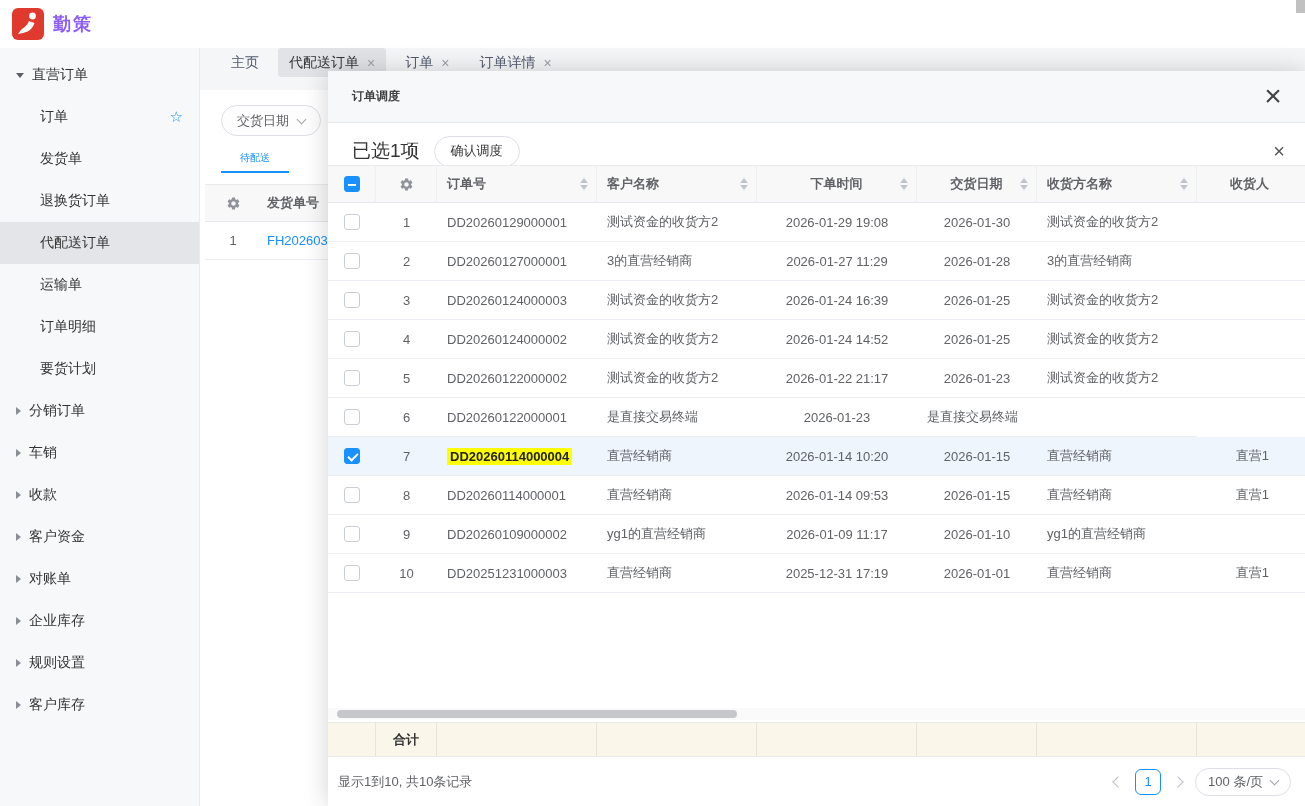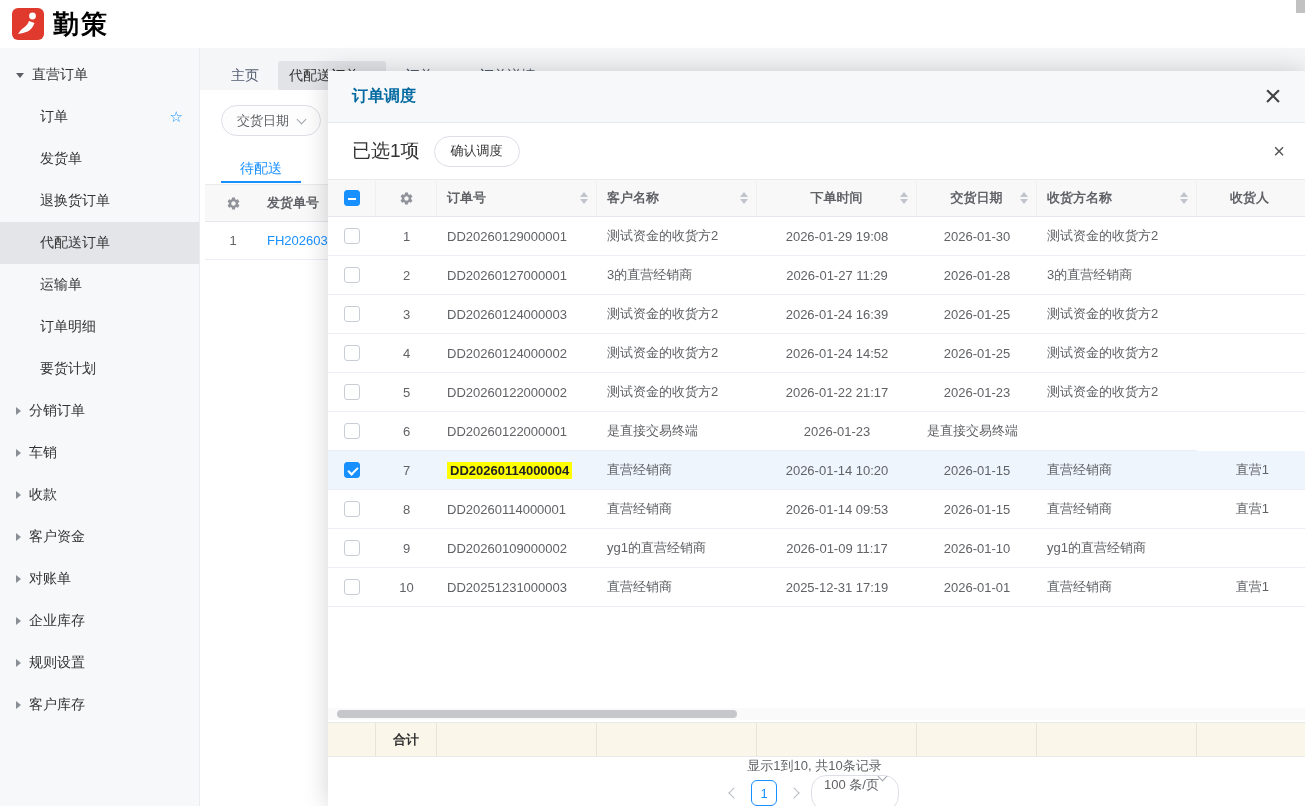--- a/index.html
+++ b/index.html
@@ -3,66 +3,66 @@
 <meta charset="utf-8">
 <style>
   * { margin:0; padding:0; box-sizing:border-box; }
   html,body { background:#fff; }
   body { font-family:"Liberation Sans","DejaVu Sans",sans-serif; }
   .screen { position:relative; width:1305px; height:806px; background:#fff; overflow:hidden; }
 
   
   .topbar { position:absolute; left:0; top:0; width:100%; height:48px; background:#fff; display:flex; align-items:center; padding-left:12px; gap:9px; }
   .logo { width:32px; height:32px; flex:0 0 auto; }
-  .brand { font-size:26px; font-weight:bold; color:#000000; letter-spacing:2px; }
+  .brand { font-size:18px; font-weight:bold; color:#8b5cf6; letter-spacing:2px; }
   .vscroll-thumb { position:absolute; right:0; top:0; width:9px; height:13px; background:#c1c1c1; z-index:40; }
 
   
   .sidebar { position:absolute; left:0; top:48px; width:200px; bottom:0; background:#f7f8fa; border-right:1px solid #ececf0; padding-top:6px; }
   .side-item { height:42px; display:flex; align-items:center; font-size:14px; color:#333; cursor:pointer; position:relative; gap:8px; }
   .side-group { padding-left:16px; }
   .side-child { padding-left:40px; }
   .side-child.active { background:#e3e5e8; }
   .tri { display:inline-block; width:0; height:0; }
   .tri.down  { border-left:4px solid transparent; border-right:4px solid transparent; border-top:5px solid #5c6066; }
   .tri.right { border-top:4px solid transparent; border-bottom:4px solid transparent; border-left:5px solid #8a8f96; }
   .star { position:absolute; right:16px; color:#1890ff; font-size:15px; }
 
   
-  .tabstrip { position:absolute; left:200px; top:48px; right:0; height:42px; background:#f5f6f8; display:flex; align-items:flex-end; padding-left:20px; gap:8px; }
+  .tabstrip { position:absolute; left:200px; top:48px; right:0; height:42px; background:#f5f6f8; display:flex; align-items:flex-start; padding-left:20px; gap:8px; }
   .tab { height:29px; padding:0 11px; font-size:14px; color:#515a6e; display:flex; align-items:center; gap:8px; border-radius:3px; white-space:nowrap; }
   .tab.active { background:#e2e3e6; color:#333; }
   .tab .x { font-size:14px; color:#9aa0a8; line-height:1; }
 
   
   .content { position:absolute; left:200px; top:90px; right:0; bottom:0; background:#fff; }
   .filter-btn { position:absolute; left:21px; top:15px; height:31px; padding:0 15px; border:1px solid #dcdfe6; border-radius:16px; background:#fdfdfd; display:flex; align-items:center; gap:9px; font-size:13px; color:#606266; cursor:pointer; }
   .chev { width:7px; height:7px; border-right:1.5px solid #a0a4ab; border-bottom:1.5px solid #a0a4ab; transform:rotate(45deg); margin-top:-3px; }
-  .subtab { position:absolute; left:21px; top:63px; height:30px; line-height:30px; padding:0 19px; color:#1890ff; font-size:14px; border-bottom:2px solid #1890ff; }
+  .subtab { position:absolute; left:21px; top:53px; height:30px; line-height:30px; padding:0 19px; color:#1890ff; font-size:10px; border-bottom:2px solid #1890ff; }
   .subtab-line { position:absolute; left:5px; top:94px; width:123px; height:1px; background:#e8eaec; }
   .bht { position:absolute; left:5px; top:95px; width:123px; height:37px; background:#f8f8f9; border-bottom:1px solid #e4e7ed; display:flex; align-items:center; overflow:hidden; }
   .bht .idxcol, .bhr .idxcol { width:56px; display:flex; justify-content:center; align-items:center; }
   .bht .colname { font-weight:bold; font-size:13px; color:#606266; padding-left:6px; white-space:nowrap; }
   .bhr { position:absolute; left:5px; top:132px; width:123px; height:38px; border-bottom:1px solid #ebeef5; display:flex; align-items:center; overflow:hidden; background:#fff; font-size:13px; color:#606266; }
   .bhr .link { color:#1890ff; padding-left:6px; white-space:nowrap; cursor:pointer; }
   .gear-svg { display:inline-block; vertical-align:middle; }
 
   
   .modal { position:absolute; left:328px; top:71px; right:0; bottom:0; background:#fff; box-shadow:0 0 24px rgba(0,0,0,0.18); z-index:20; }
   .modal-header { position:absolute; left:0; top:0; right:0; height:52px; background:#f7f8fa; border-bottom:1px solid #e8eaec; display:flex; align-items:center; padding:0 24px; }
-  .modal-title { font-size:16px; font-weight:bold; color:#0369a1; }
+  .modal-title { font-size:12px; font-weight:bold; color:#404040; }
   .modal-close { position:absolute; right:14px; top:8px; width:36px; height:36px; font-size:30px; font-weight:300; color:#444; text-align:center; line-height:34px; cursor:pointer; }
   .modal-toolbar { position:absolute; left:0; top:52px; right:0; height:56px; display:flex; align-items:center; padding:0 24px; gap:14px; }
   .selected-info { font-size:19px; color:#333; }
   .confirm-btn { height:31px; padding:0 16px; border:1px solid #dcdfe6; border-radius:16px; background:#fff; font-size:13px; color:#333; cursor:pointer; font-family:inherit; }
   .toolbar-close { position:absolute; right:20px; top:16px; font-size:20px; color:#555; line-height:24px; cursor:pointer; }
 
   
   .grid8 { display:grid; grid-template-columns:48px 61px 160px 160px 160px 120px 160px minmax(0,1fr); }
-  .mtable { position:absolute; left:0; top:108px; right:0;border-radius:14px; }
+  .mtable { position:absolute; left:0; top:94px; right:0;border-radius:14px; }
   .mt-header .cell { height:38px; background:#f8f8f9; border-top:1px solid #e8eaec; border-bottom:1px solid #e4e7ed; border-right:1px solid #eef0f3; font-weight:bold; font-size:13px; color:#606266; display:flex; align-items:center; padding:0 10px; position:relative; }
   .mt-header .cell:last-child { border-right:none; }
   .mt-row .cell { height:39px; border-bottom:1px solid #ebeef5; font-size:13px; color:#606266; display:flex; align-items:center; padding:0 10px; background:#fff; overflow:hidden; white-space:nowrap; }
   .mt-row.selected .cell { background:#eff5fc; }
   .al-c { justify-content:center; }
   .al-r { justify-content:flex-end; padding-right:36px !important; }
   .sort { position:absolute; right:8px; top:50%; transform:translateY(-50%); display:flex; flex-direction:column; gap:2px; }
   .sort i { display:block; width:0; height:0; }
   .sort .up   { border-left:4px solid transparent; border-right:4px solid transparent; border-bottom:5px solid #c0c4cc; }
   .sort .down { border-left:4px solid transparent; border-right:4px solid transparent; border-top:5px solid #c0c4cc; }
@@ -72,28 +72,28 @@
   .checkbox.indeterminate { background:#1890ff; border-color:#1890ff; }
   .checkbox.indeterminate::after { content:""; position:absolute; left:3px; top:6.5px; width:8px; height:2px; background:#fff; }
   .hl { background:#ffff00; color:#222; padding:1px 3px;font-weight:bold; }
 
   
   .hscroll { position:absolute; left:0; top:637px; right:0; height:12px; background:#fafafa; }
   .hscroll .thumb { position:absolute; left:9px; top:2px; width:400px; height:8px; border-radius:4px; background:#c5c7cb; cursor:pointer; }
   .mfoot { position:absolute; left:0; top:651px; right:0; height:35px; background:#fbf6ea; border-top:1px solid #e8eaec; border-bottom:1px solid #e8eaec; }
   .mfoot .cell { height:100%; border-right:1px solid #e9e4d6; display:flex; align-items:center; justify-content:center; font-size:13px; font-weight:bold; color:#333; }
   .mfoot .cell:last-child { border-right:none; }
-  .mpager { position:absolute; left:0; right:0; top:686px; bottom:0; background:#fff; display:flex; align-items:center; justify-content:space-between; padding:0 14px 0 10px;flex-direction:column; }
+  .mpager { position:absolute; left:0; right:0; top:686px; bottom:0; background:#fff; display:flex; align-items:center; justify-content:space-between; padding:0 14px 0 10px; }
   .pager-summary { font-size:13px; color:#606266; }
   .pager-controls { display:flex; align-items:center; gap:13px; }
   .pg-arrow { width:8px; height:8px; border-left:1.5px solid #b9bdc4; border-bottom:1.5px solid #b9bdc4; cursor:pointer; }
   .pg-prev { transform:rotate(45deg); }
   .pg-next { transform:rotate(-135deg); }
   .pg-num { width:26px; height:26px; border:1px solid #1890ff; border-radius:6px; color:#1890ff; font-size:13px; display:flex; align-items:center; justify-content:center; background:#fff; cursor:pointer; }
-  .pg-size { height:36px; padding:0 12px; border:1px solid #dcdfe6; border-radius:15px; display:flex; align-items:flex-start; font-size:13px; color:#606266; background:#fff; cursor:pointer; }
+  .pg-size { height:28px; padding:0 12px; border:1px solid #dcdfe6; border-radius:15px; display:flex; align-items:center; gap:8px; font-size:13px; color:#606266; background:#fff; cursor:pointer; }
 </style>
 </head>
 <body>
 
 <div class="screen">
 
   <div class="topbar">
     <span class="logo">
       <svg width="32" height="32" viewBox="0 0 32 32">
         <rect width="32" height="32" rx="6" fill="#e0392e"></rect>

